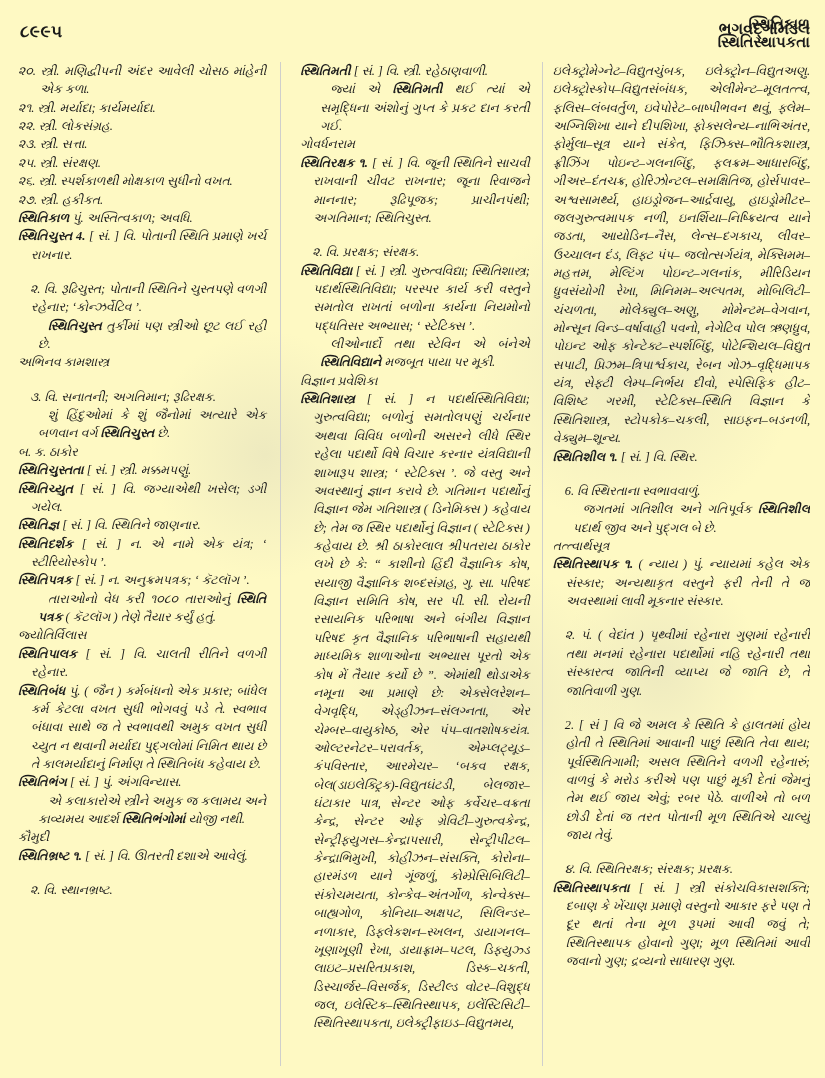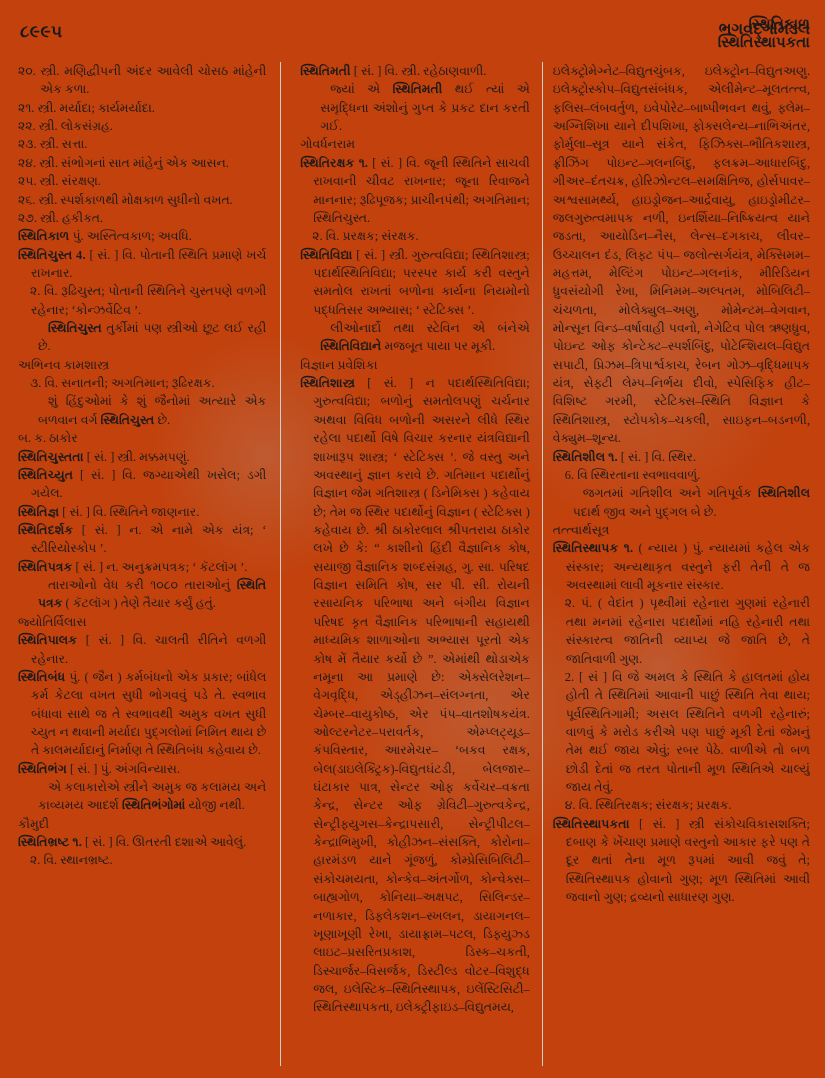--- a/index.html
+++ b/index.html
@@ -7,21 +7,21 @@
     padding: 0;
     background: #ffffff;
   }
   body {
     font-family: "Liberation Serif", "DejaVu Serif", serif;
   }
   .page {
     position: relative;
     width: 825px;
     height: 1078px;
-    background: #c2410c;
+    background: #fef9c3;
     overflow: hidden;
     box-sizing: border-box;
   }
   
   .scan-watermark {
     position: absolute;
     border-radius: 50%;
     background: radial-gradient(closest-side, rgba(180,180,178,0.22), rgba(255,255,255,0));
     pointer-events: none;
   }
@@ -74,20 +74,21 @@
 
   
   .columns {
     position: absolute;
     left: 18px;
     top: 62px;
     width: 792px;
     height: 1004px;
     display: flex;
     gap: 4px;
+    font-style: italic;
   }
   .col {
     position: relative;
     box-sizing: border-box;
     font-size: 12.4px;
     line-height: 1.48;
     color: #1b1b1b;
     overflow: hidden;
   }
   .col-left   { width: 262px; padding-right: 11px; }
@@ -105,20 +106,21 @@
   .entry-line {
     text-indent: 0;
     padding-left: 13px;
     text-indent: -13px;
     text-align: justify;
   }
   .sense {
     padding-left: 13px;
     text-indent: -1px;
     text-align: justify;
+    margin-top: 16px;
   }
   .quote {
     padding-left: 20px;
     text-indent: 10px;
     text-align: justify;
   }
   .list-item {
     padding-left: 22px;
     text-indent: -22px;
     text-align: justify;
@@ -159,21 +161,20 @@
 
   <div class="columns">
     <div class="col-rule rule-a"></div>
     <div class="col-rule rule-b"></div>
 
     <div class="col col-left" id="col-left">
         <div class="list-item">૨૦. સ્ત્રી. મણિદ્વીપની અંદર આવેલી ચોસઠ માંહેની એક કળા.</div>
         <div class="list-item">૨૧. સ્ત્રી. મર્યાદા; કાર્યમર્યાદા.</div>
         <div class="list-item">૨૨. સ્ત્રી. લોકસંગ્રહ.</div>
         <div class="list-item">૨૩. સ્ત્રી. સત્તા.</div>
-        <div class="list-item">૨૪. સ્ત્રી. સંભોગનાં સાત માંહેનું એક આસન.</div>
         <div class="list-item">૨૫. સ્ત્રી. સંરક્ષણ.</div>
         <div class="list-item">૨૬. સ્ત્રી. સ્પર્શકાળથી મોક્ષકાળ સુધીનો વખત.</div>
         <div class="list-item">૨૭. સ્ત્રી. હકીકત.</div>
         <div class="entry-line"><span class="headword">સ્થિતિકાળ</span> પું. અસ્તિત્વકાળ; અવધિ.</div>
         <div class="entry-line"><span class="headword">સ્થિતિચુસ્ત 4.</span> [ સં. ] વિ. પોતાની સ્થિતિ પ્રમાણે ખર્ચ રાખનાર.</div>
         <div class="sense">૨. વિ. રૂઢિચુસ્ત; પોતાની સ્થિતિને ચુસ્તપણે વળગી રહેનાર; ‘કોન્ઝર્વેટિવ ’.</div>
         <div class="quote"><span class="bold">સ્થિતિચુસ્ત</span> તુર્કીમાં પણ સ્ત્રીઓ છૂટ લઈ રહી છે.</div>
         <div class="attrib">અભિનવ કામશાસ્ત્ર</div>
         <div class="sense">૩. વિ. સનાતની; અગતિમાન; રૂઢિરક્ષક.</div>
         <div class="quote">શું હિંદુઓમાં કે શું જૈનોમાં અત્યારે એક બળવાન વર્ગ <span class="bold">સ્થિતિચુસ્ત</span> છે.</div>

